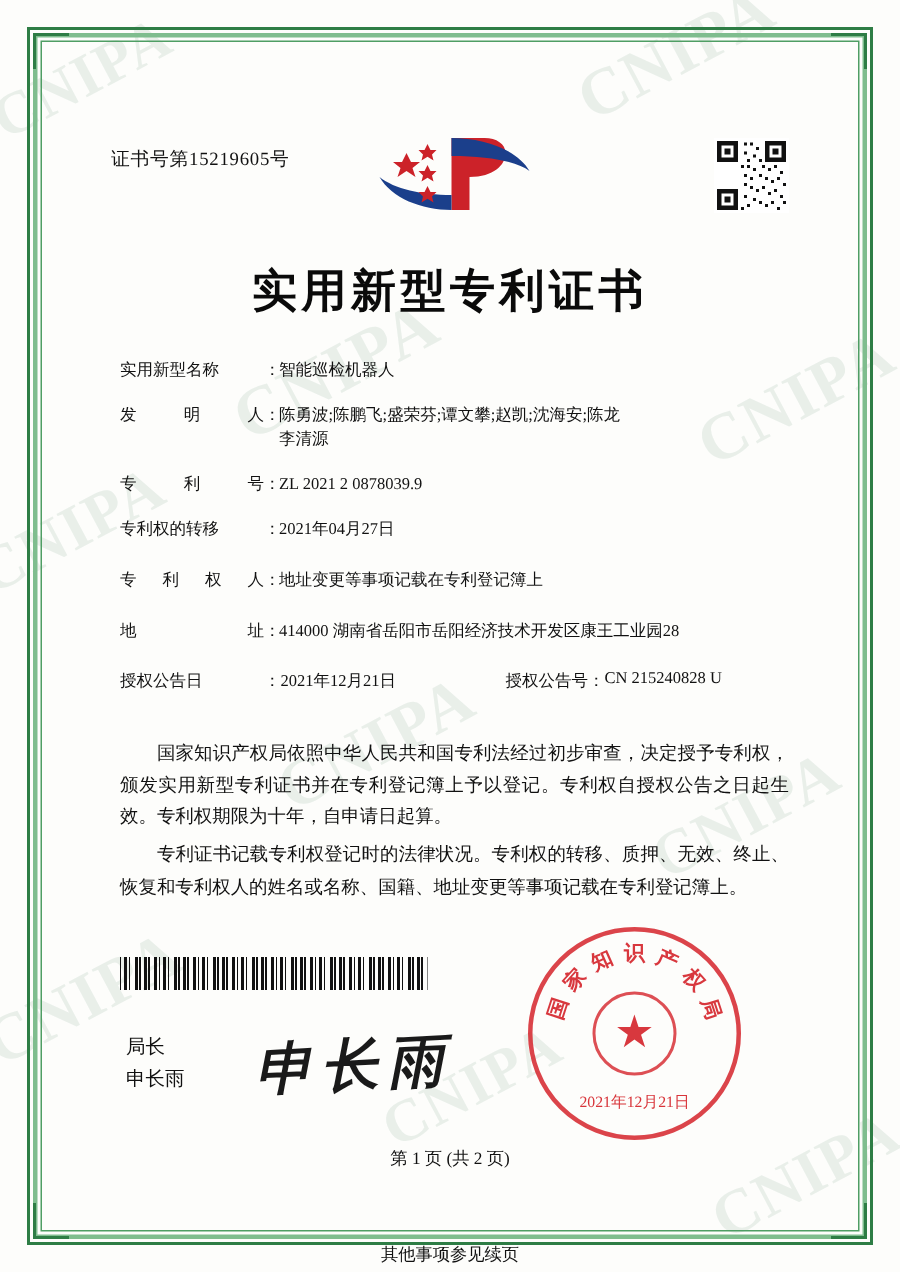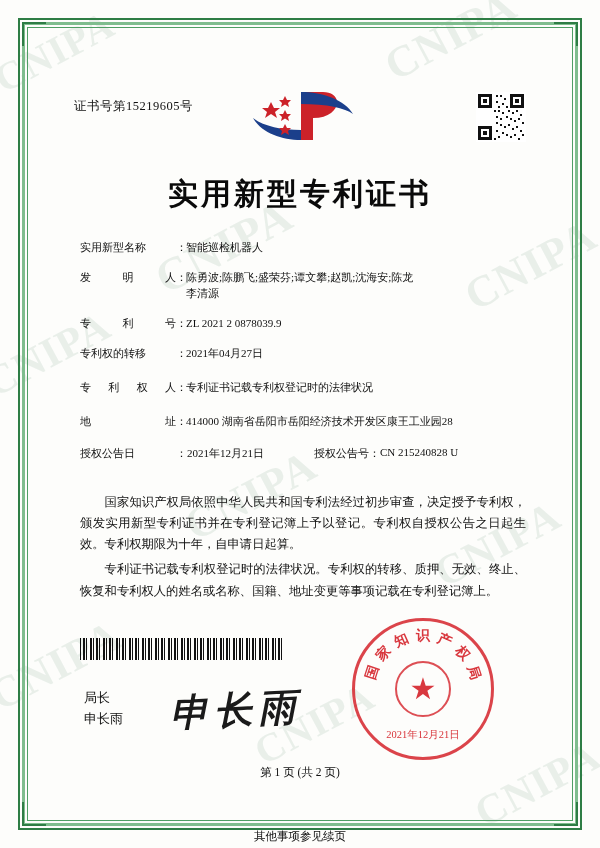--- a/index.html
+++ b/index.html
@@ -433,35 +433,35 @@
       </div>
 
       <div class="row" style="margin-top:18px;">
         <div class="lbl spread">
           <span>专</span>
           <span>利</span>
           <span>权</span>
           <span>人</span>
         </div>
         <div class="colon">：</div>
-        <div class="val">专利证书记载专利权登记时的法律状况</div>
+        <div class="val">地址变更等事项记载在专利登记簿上</div>
       </div>
 
       <div class="row" style="margin-top:18px;">
         <div class="lbl spread">
           <span>地</span>
           <span>址</span>
         </div>
         <div class="colon">：</div>
         <div class="val">
           <span>414000 湖南省岳阳市岳阳经济技术开发区康王工业园28</span>
         </div>
       </div>
 
-      <div class="row-inline" style="margin-top:16px;">
+      <div class="row-inline" style="margin-top:16px;gap:23px;">
         <div class="seg">
           <div class="lbl">授权公告日</div>
           <div class="colon">：</div>
           <div>2021年12月21日</div>
         </div>
         <div class="seg2">
           <div class="lbl2">授权公告号</div>
           <div class="colon">：</div>
           <div>CN 215240828 U</div>
         </div>

